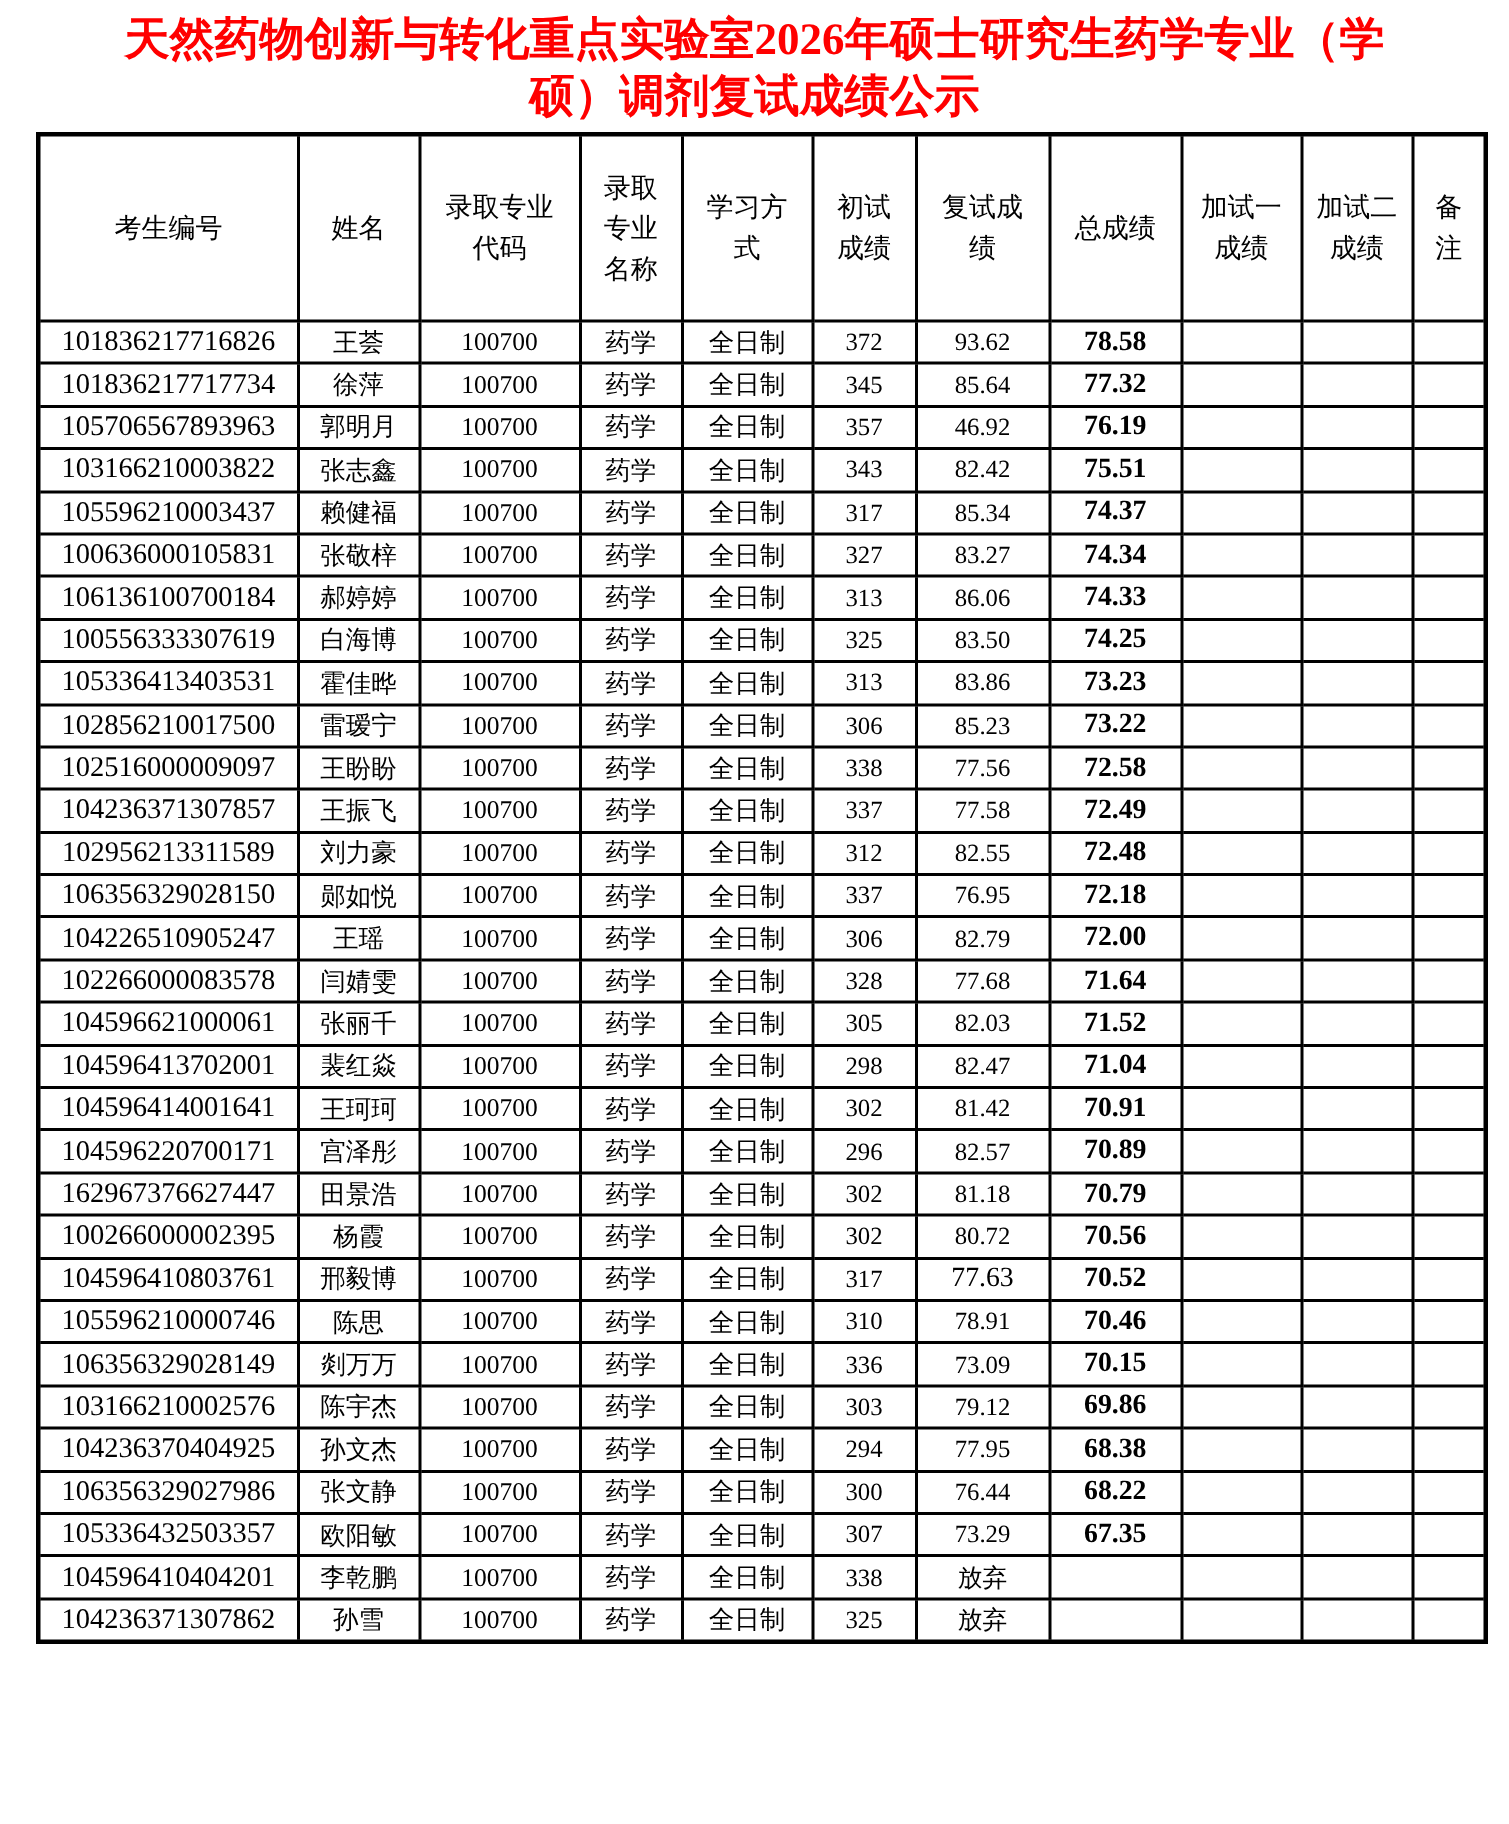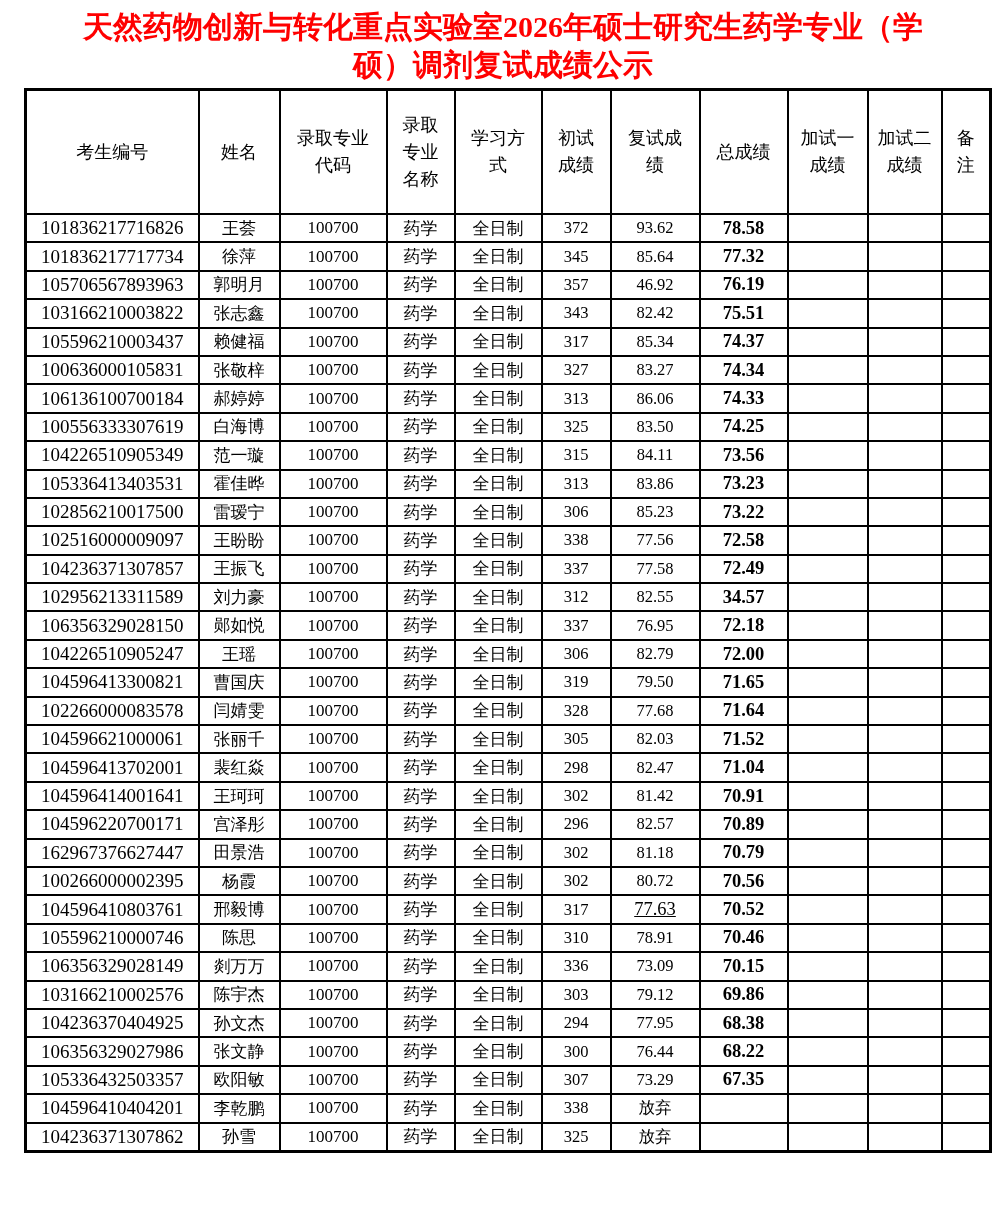--- a/index.html
+++ b/index.html
@@ -48,21 +48,21 @@
   }
   .score-table tbody td {
     height: 26.4px;
     font-size: 17px;
     white-space: nowrap;
   }
   .score-table tbody td.col-candidate-id { font-size: 19px; }
   .score-table tbody td.col-initial-score,
   .score-table tbody td.col-retest-score { font-size: 16.5px; }
   .score-table tbody td.col-total-score { font-size: 18.5px; font-weight: bold; }
-  .score-table tbody td.large-score { font-size: 18.5px; text-decoration: underline; }
+  .score-table tbody td.large-score { font-size: 18.5px; }
 </style>
 </head>
 <body>
 
 <div class="page">
   <div class="title" style="color: rgb(255, 0, 0);">天然药物创新与转化重点实验室2026年硕士研究生药学专业（学硕）调剂复试成绩公示</div>
 
   <table class="score-table">
     <colgroup>
       <col style="width:173px">
@@ -200,33 +200,20 @@
           <td class="col-major-name">药学</td>
           <td class="col-study-mode">全日制</td>
           <td class="col-initial-score">325</td>
           <td class="col-retest-score">83.50</td>
           <td class="col-total-score">74.25</td>
           <td class="col-extra-test-1"></td>
           <td class="col-extra-test-2"></td>
           <td class="col-remark"></td>
         </tr>
         <tr>
-          <td class="col-candidate-id">104226510905349</td>
-          <td class="col-name">范一璇</td>
-          <td class="col-major-code">100700</td>
-          <td class="col-major-name">药学</td>
-          <td class="col-study-mode">全日制</td>
-          <td class="col-initial-score">315</td>
-          <td class="col-retest-score">84.11</td>
-          <td class="col-total-score">73.56</td>
-          <td class="col-extra-test-1"></td>
-          <td class="col-extra-test-2"></td>
-          <td class="col-remark"></td>
-        </tr>
-        <tr>
           <td class="col-candidate-id">105336413403531</td>
           <td class="col-name">霍佳晔</td>
           <td class="col-major-code">100700</td>
           <td class="col-major-name">药学</td>
           <td class="col-study-mode">全日制</td>
           <td class="col-initial-score">313</td>
           <td class="col-retest-score">83.86</td>
           <td class="col-total-score">73.23</td>
           <td class="col-extra-test-1"></td>
           <td class="col-extra-test-2"></td>
@@ -272,21 +259,21 @@
           <td class="col-remark"></td>
         </tr>
         <tr>
           <td class="col-candidate-id">102956213311589</td>
           <td class="col-name">刘力豪</td>
           <td class="col-major-code">100700</td>
           <td class="col-major-name">药学</td>
           <td class="col-study-mode">全日制</td>
           <td class="col-initial-score">312</td>
           <td class="col-retest-score">82.55</td>
-          <td class="col-total-score">34.57</td>
+          <td class="col-total-score">72.48</td>
           <td class="col-extra-test-1"></td>
           <td class="col-extra-test-2"></td>
           <td class="col-remark"></td>
         </tr>
         <tr>
           <td class="col-candidate-id">106356329028150</td>
           <td class="col-name">郧如悦</td>
           <td class="col-major-code">100700</td>
           <td class="col-major-name">药学</td>
           <td class="col-study-mode">全日制</td>
@@ -299,33 +286,20 @@
         </tr>
         <tr>
           <td class="col-candidate-id">104226510905247</td>
           <td class="col-name">王瑶</td>
           <td class="col-major-code">100700</td>
           <td class="col-major-name">药学</td>
           <td class="col-study-mode">全日制</td>
           <td class="col-initial-score">306</td>
           <td class="col-retest-score">82.79</td>
           <td class="col-total-score">72.00</td>
-          <td class="col-extra-test-1"></td>
-          <td class="col-extra-test-2"></td>
-          <td class="col-remark"></td>
-        </tr>
-        <tr>
-          <td class="col-candidate-id">104596413300821</td>
-          <td class="col-name">曹国庆</td>
-          <td class="col-major-code">100700</td>
-          <td class="col-major-name">药学</td>
-          <td class="col-study-mode">全日制</td>
-          <td class="col-initial-score">319</td>
-          <td class="col-retest-score">79.50</td>
-          <td class="col-total-score">71.65</td>
           <td class="col-extra-test-1"></td>
           <td class="col-extra-test-2"></td>
           <td class="col-remark"></td>
         </tr>
         <tr>
           <td class="col-candidate-id">102266000083578</td>
           <td class="col-name">闫婧雯</td>
           <td class="col-major-code">100700</td>
           <td class="col-major-name">药学</td>
           <td class="col-study-mode">全日制</td>

